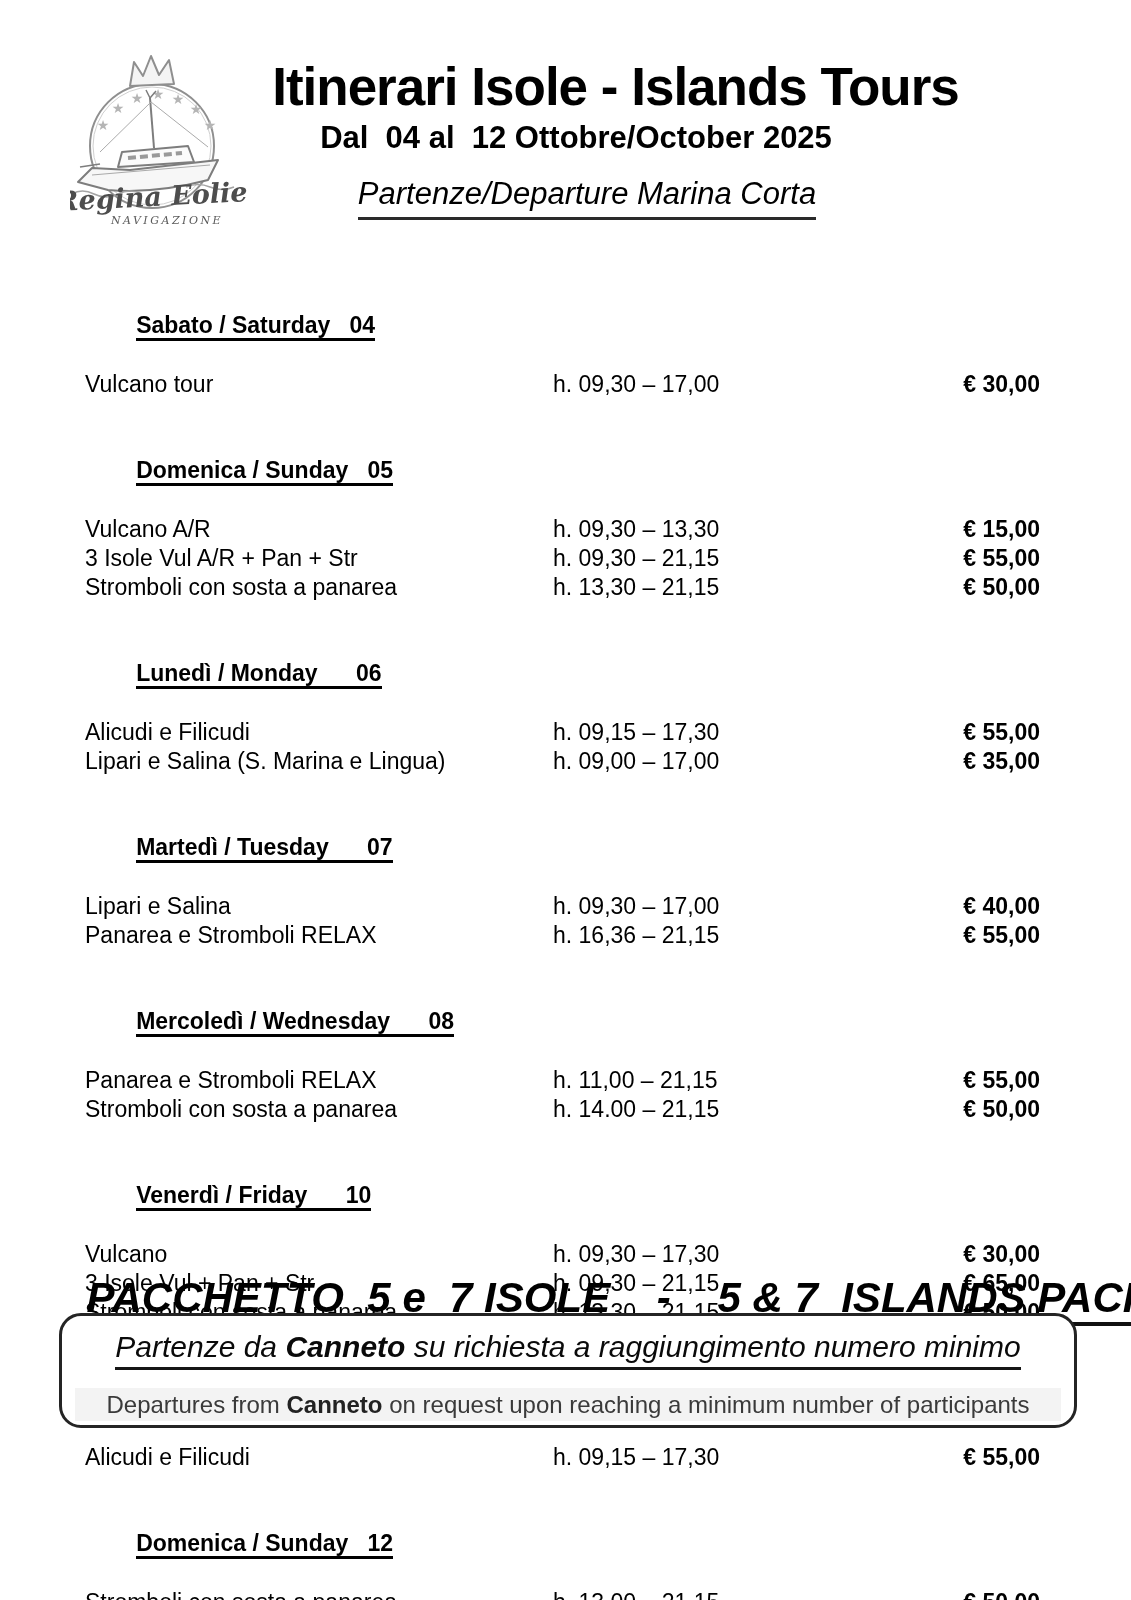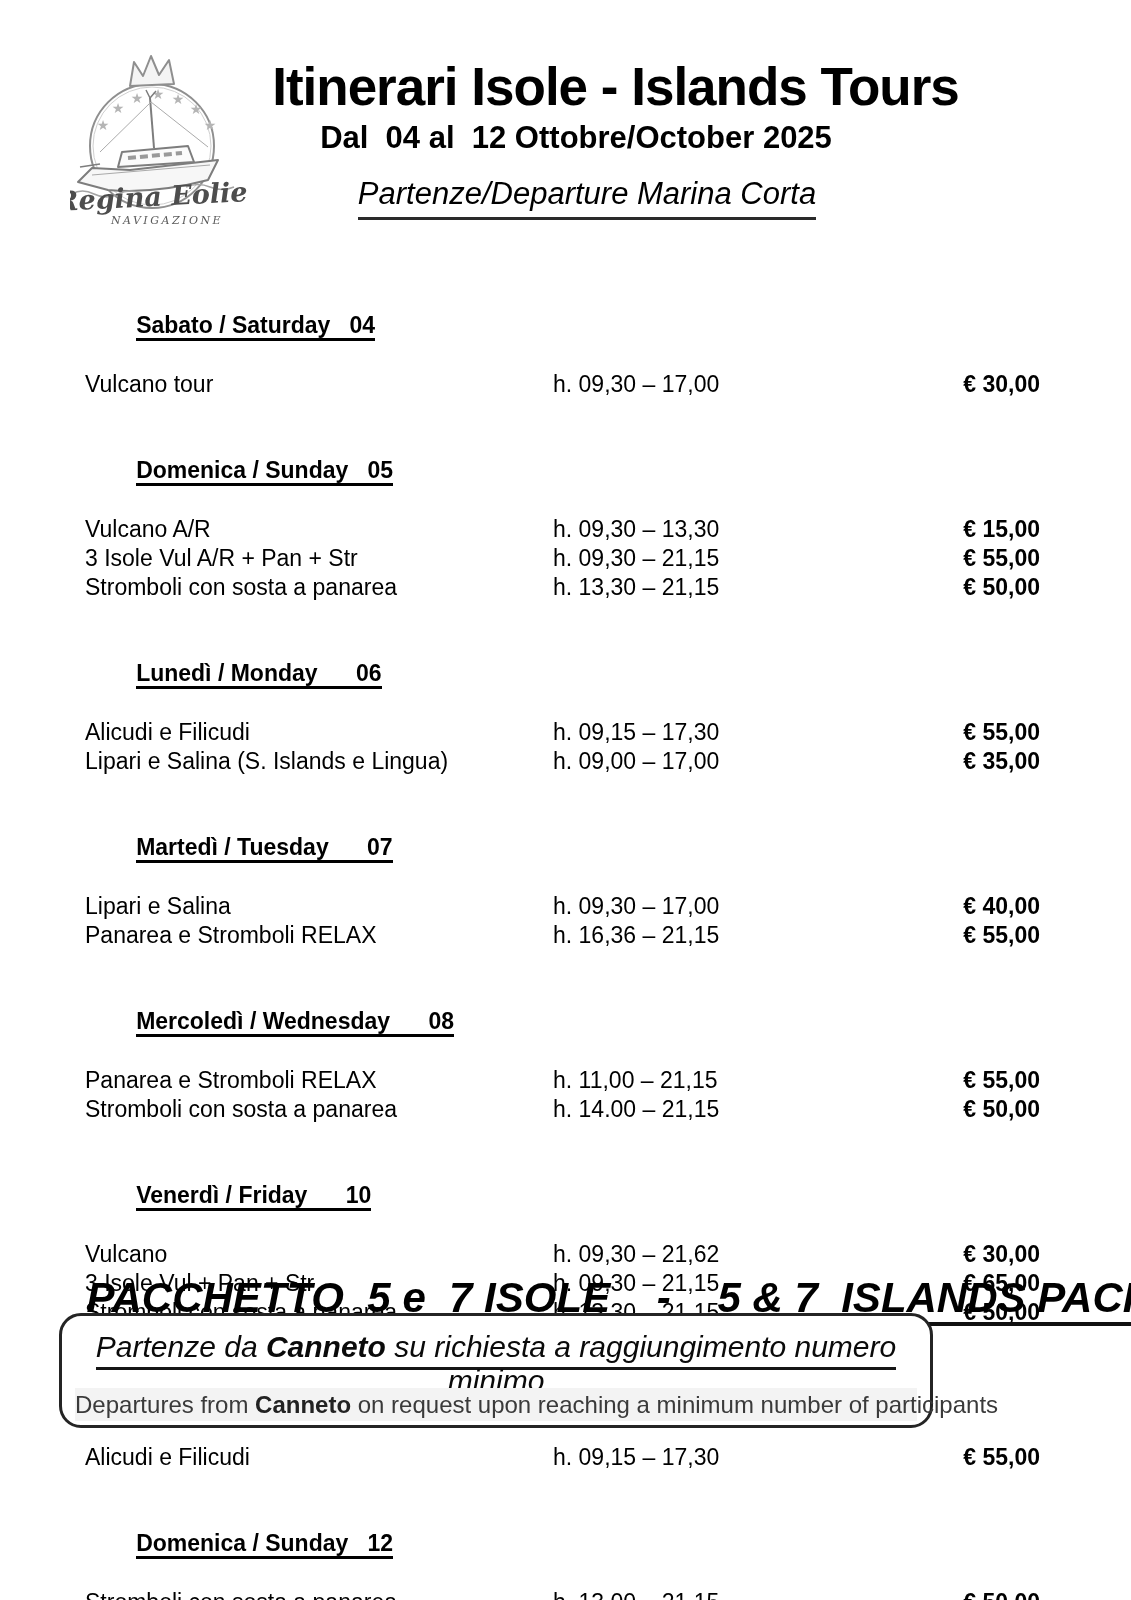--- a/index.html
+++ b/index.html
@@ -37,21 +37,21 @@
 
   
   .pack-heading {
     position:absolute; top:1226px; left:0; width:100%;
     text-align:center; font-size:42px; font-weight:bold; font-style:italic; white-space:pre;padding-left:31px;
   }
   .pack-heading .u { display:inline-block; border-bottom:4px solid #111; line-height:46px; padding-bottom:1px; }
 
   
   .notice-box {
-    position:absolute; left:59px; top:1313px; width:874px; height:115px;
+    position:absolute; left:59px; top:1313px; width:1018px; height:115px;
     border:3px solid #242424; border-radius:22px; box-sizing:border-box;
     background:#fff;
   }
   .notice-it {
     position:absolute; top:14px; left:0; width:100%;
     text-align:center; font-size:30px; font-style:italic; color:#0a0a0a;
   }
   .notice-it .u { border-bottom:3px solid #161616; padding-bottom:4px; }
   .notice-it b { font-weight:bold; }
   .notice-en {
@@ -152,21 +152,21 @@
         <span class="u">Lunedì / Monday      06</span>
       </div>
       <div>
     <div class="tour-row">
       <span class="tour-name">Alicudi e Filicudi</span>
       <span class="tour-time">h. 09,15 – 17,30</span>
       <span class="tour-price">€ 55,00</span>
     </div>
 
     <div class="tour-row">
-      <span class="tour-name">Lipari e Salina (S. Islands  e Lingua)</span>
+      <span class="tour-name">Lipari e Salina (S. Marina  e Lingua)</span>
       <span class="tour-time">h. 09,00 – 17,00</span>
       <span class="tour-price">€ 35,00</span>
     </div>
   </div>
     </div>
 
     <div class="day-section">
       <div class="day-heading">
         <span class="u">Martedì / Tuesday      07</span>
       </div>
@@ -204,21 +204,21 @@
   </div>
     </div>
 
     <div class="day-section">
       <div class="day-heading">
         <span class="u">Venerdì / Friday      10</span>
       </div>
       <div>
     <div class="tour-row">
       <span class="tour-name">Vulcano</span>
-      <span class="tour-time">h. 09,30 – 21,62</span>
+      <span class="tour-time">h. 09,30 – 17,30</span>
       <span class="tour-price">€ 30,00</span>
     </div>
 
     <div class="tour-row">
       <span class="tour-name">3 Isole Vul + Pan + Str</span>
       <span class="tour-time">h. 09,30 – 21,15</span>
       <span class="tour-price">€ 65,00</span>
     </div>
 
     <div class="tour-row">

